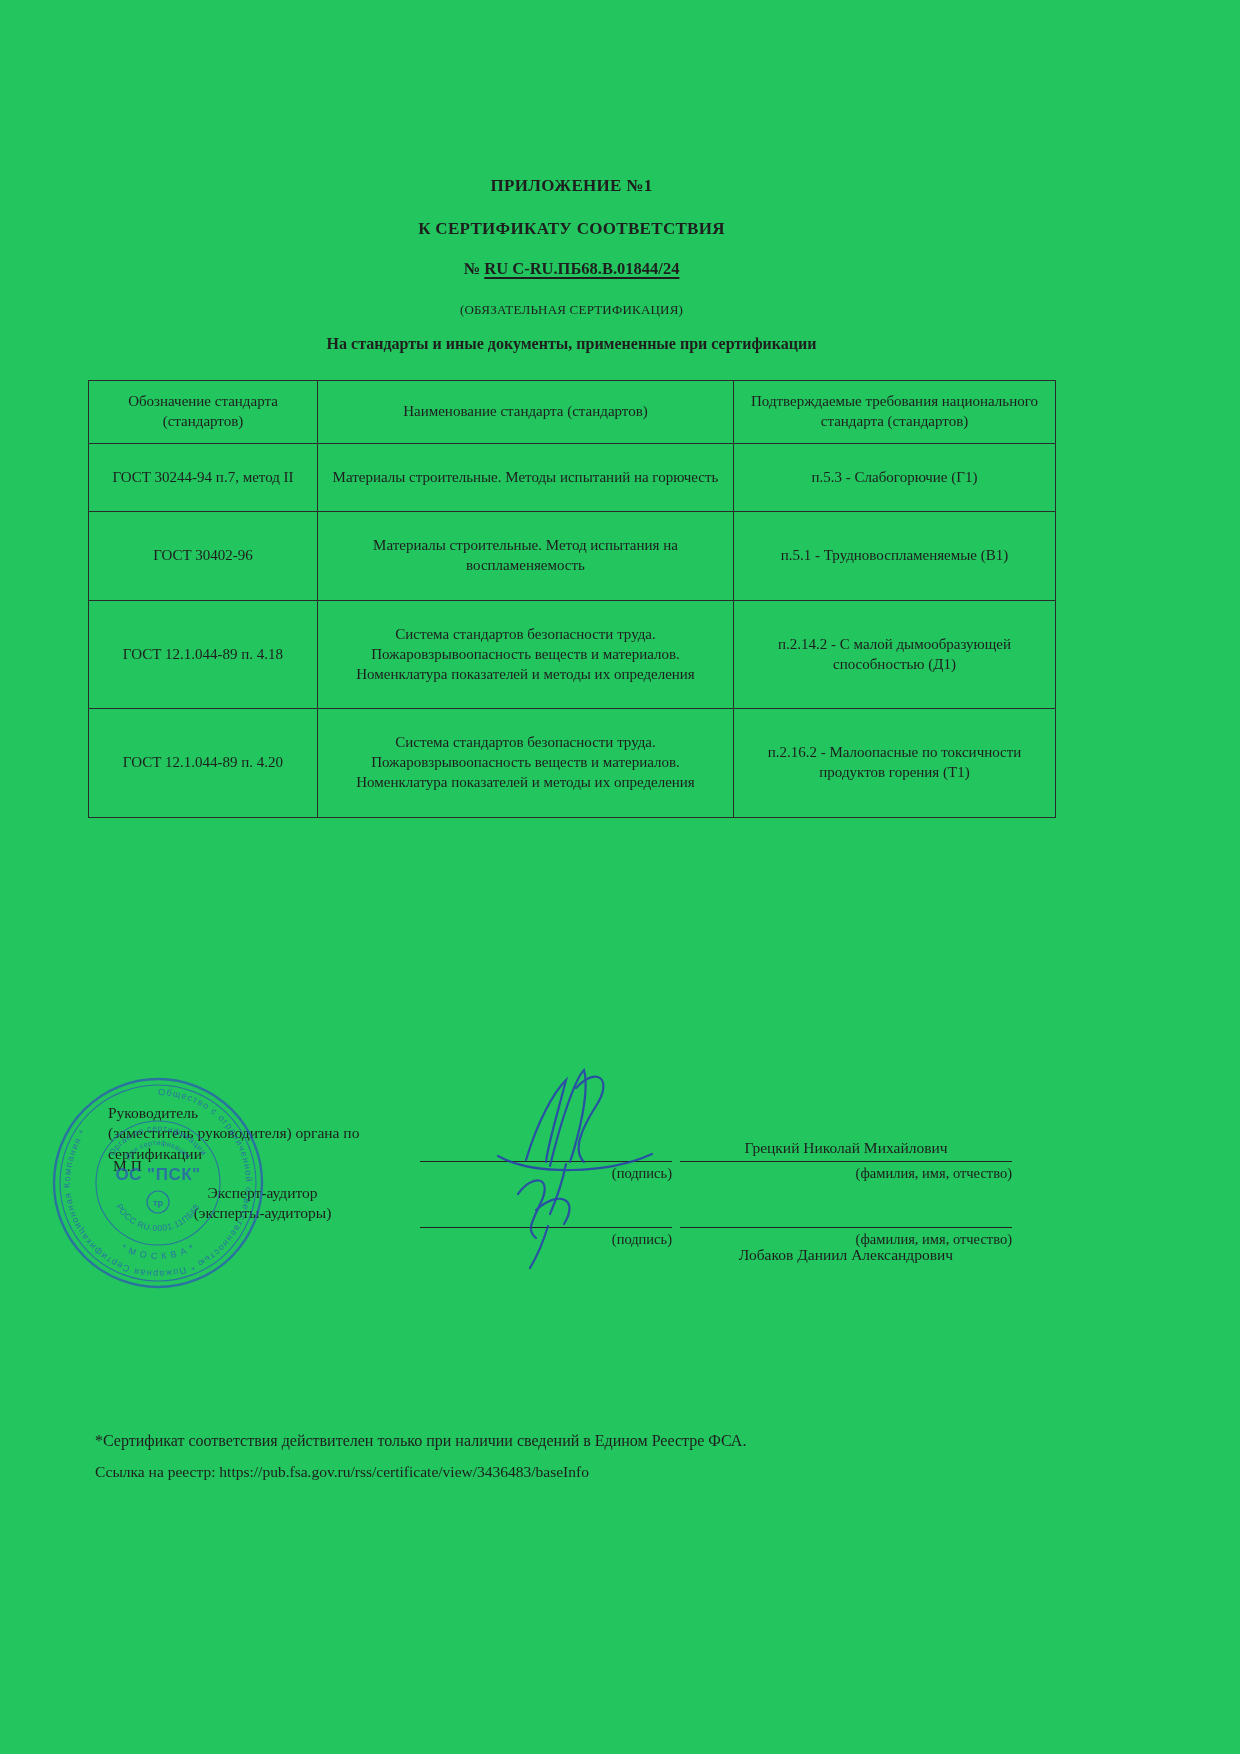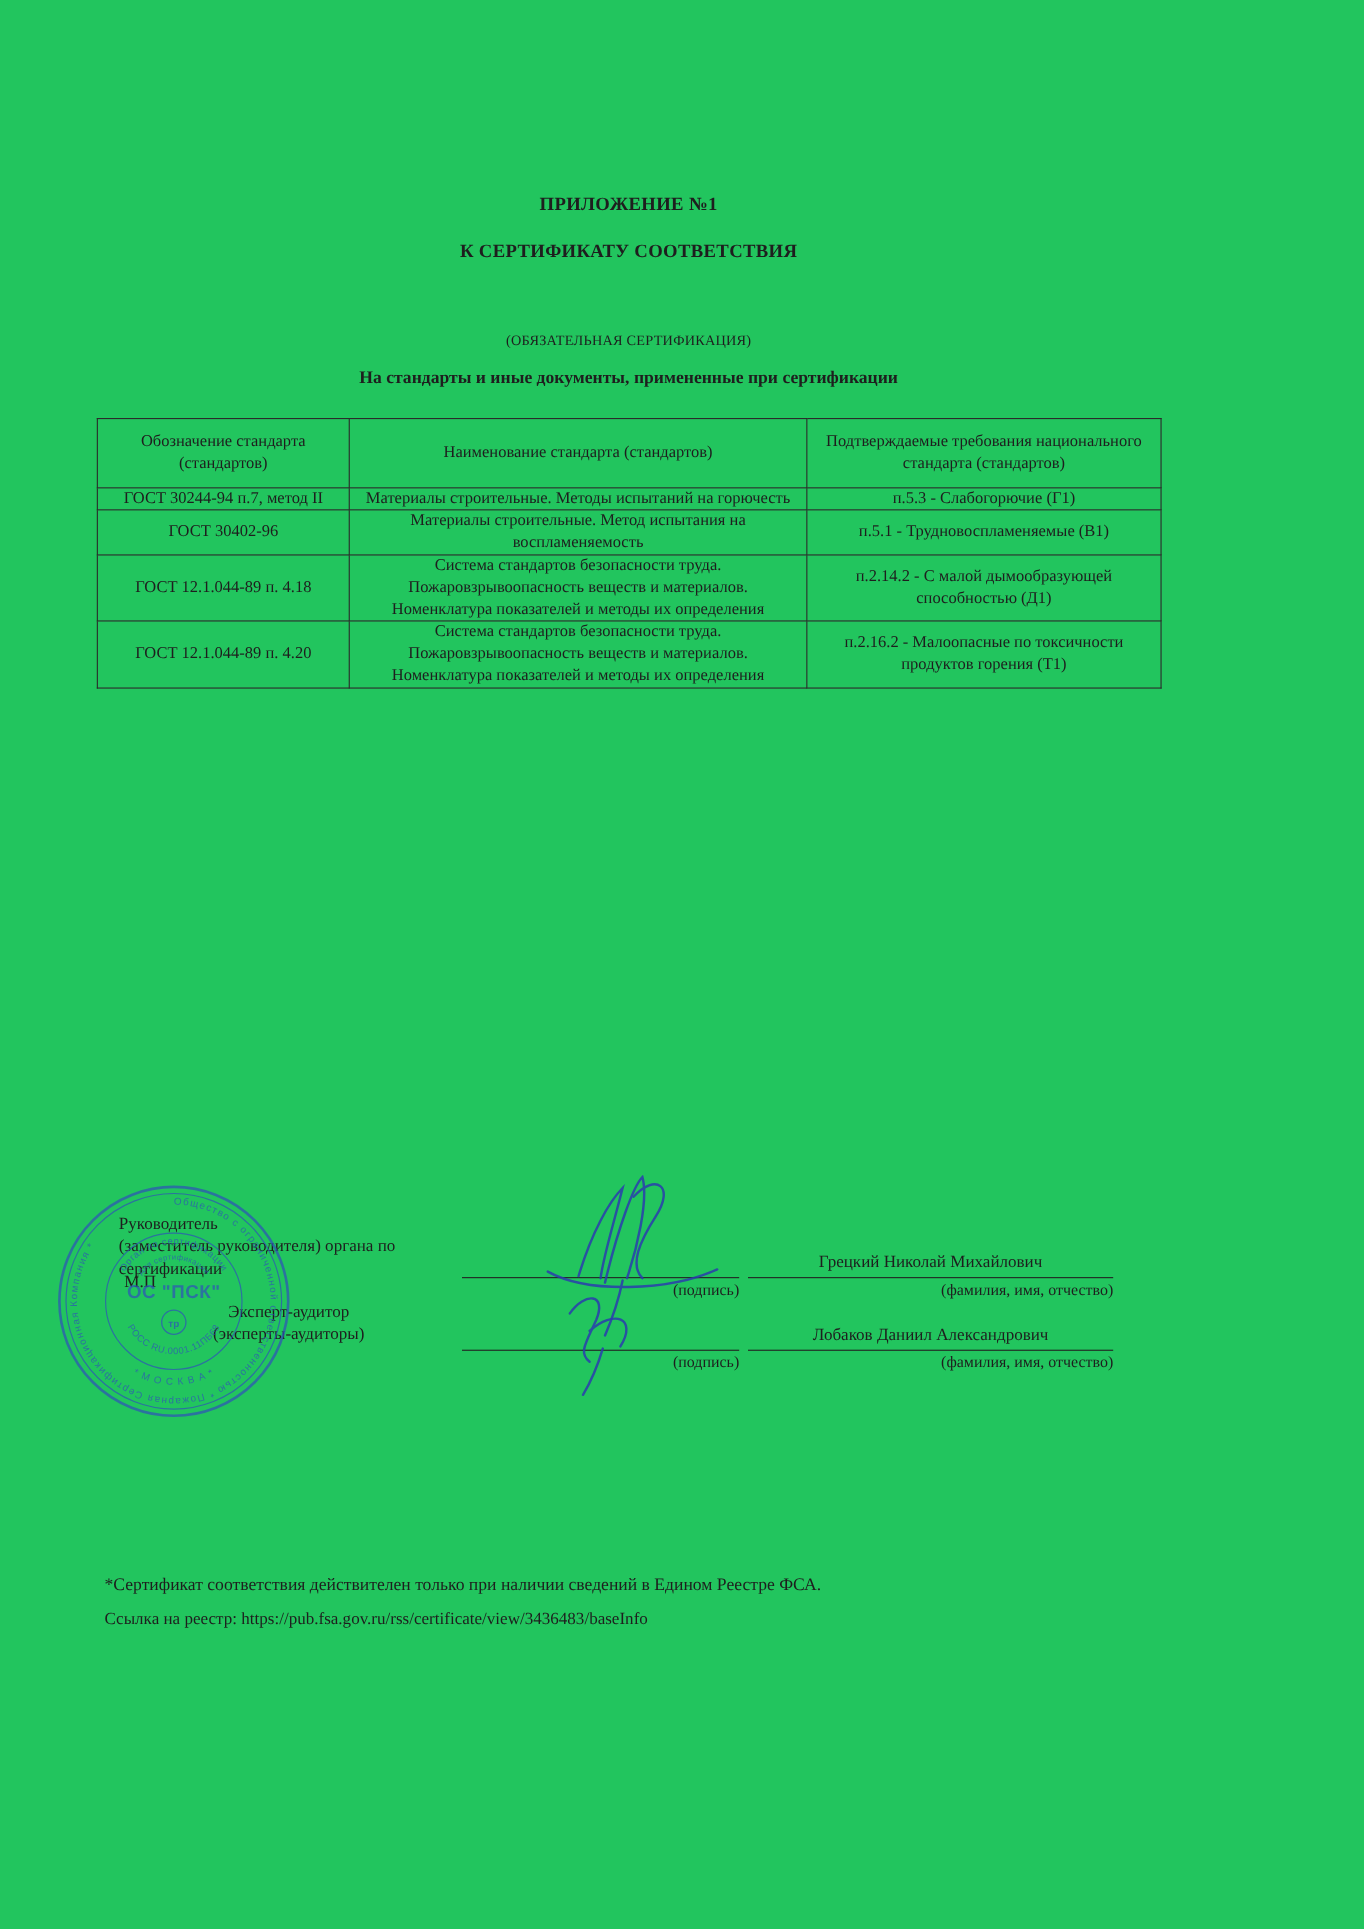--- a/index.html
+++ b/index.html
@@ -21,54 +21,55 @@
   .t5{top:335px;font-weight:bold;font-size:16px;}
   table.std{
     position:absolute;left:88px;top:380px;width:967px;
     border-collapse:collapse;font-size:15px;line-height:1.32;
     table-layout:fixed;
   }
   table.std th, table.std td{
     border:1.6px solid #2b2b2b;
     text-align:center;vertical-align:middle;
     font-weight:normal;
-    padding:0 10px;
+    padding:24px 10px;
   }
   table.std th{padding:11px 10px;}
   .sig-abs{position:absolute;font-size:15.5px;}
   .role-block{left:108px;top:1103px;width:305px;text-align:left;line-height:1.32;}
   .mp{left:113px;top:1157px;}
   .expert-block{left:150px;top:1183px;width:225px;text-align:center;line-height:1.32;}
   .sig-line{position:absolute;border-top:1.6px solid #222;height:0;}
   .line1{left:420px;top:1161px;width:252px;}
   .line2{left:420px;top:1227px;width:252px;}
   .line3{left:680px;top:1161px;width:332px;}
   .line4{left:680px;top:1227px;width:332px;}
   .caption{position:absolute;font-size:14.5px;text-align:right;}
   .cap1{left:420px;top:1165px;width:252px;}
   .cap2{left:420px;top:1231px;width:252px;}
   .cap3{left:680px;top:1165px;width:332px;}
   .cap4{left:680px;top:1231px;width:332px;}
   .name{position:absolute;font-size:15.5px;text-align:center;}
   .name1{left:680px;top:1139px;width:332px;}
-  .name2{left:680px;top:1205px;width:332px;}
+  .name2{left:680px;top:1246px;width:332px;}
   .footer-note{position:absolute;left:95px;top:1432px;font-size:16px;}
   .footer-link{position:absolute;left:95px;top:1463px;font-size:15.5px;}
   .stamp-svg{position:absolute;left:45px;top:1070px;}
   .sig-svg{position:absolute;}
   .sig1{left:438px;top:1058px;}
   .sig2{left:440px;top:1168px;}
 </style>
 </head>
 <body>
 
 <div class="page">
 
   <div class="centered-block t1">ПРИЛОЖЕНИЕ №1</div>
   <div class="centered-block t2">К СЕРТИФИКАТУ СООТВЕТСТВИЯ</div>
+  <div class="centered-block t3"><span>№ </span><span class="num">RU C-RU.ПБ68.В.01844/24</span></div>
   <div class="centered-block t4">(ОБЯЗАТЕЛЬНАЯ СЕРТИФИКАЦИЯ)</div>
   <div class="centered-block t5">На стандарты и иные документы, примененные при сертификации</div>
 
   <table class="std">
     <colgroup>
         <col style="width:229px">
         <col style="width:416px">
         <col style="width:322px">
       </colgroup>
     <thead>

